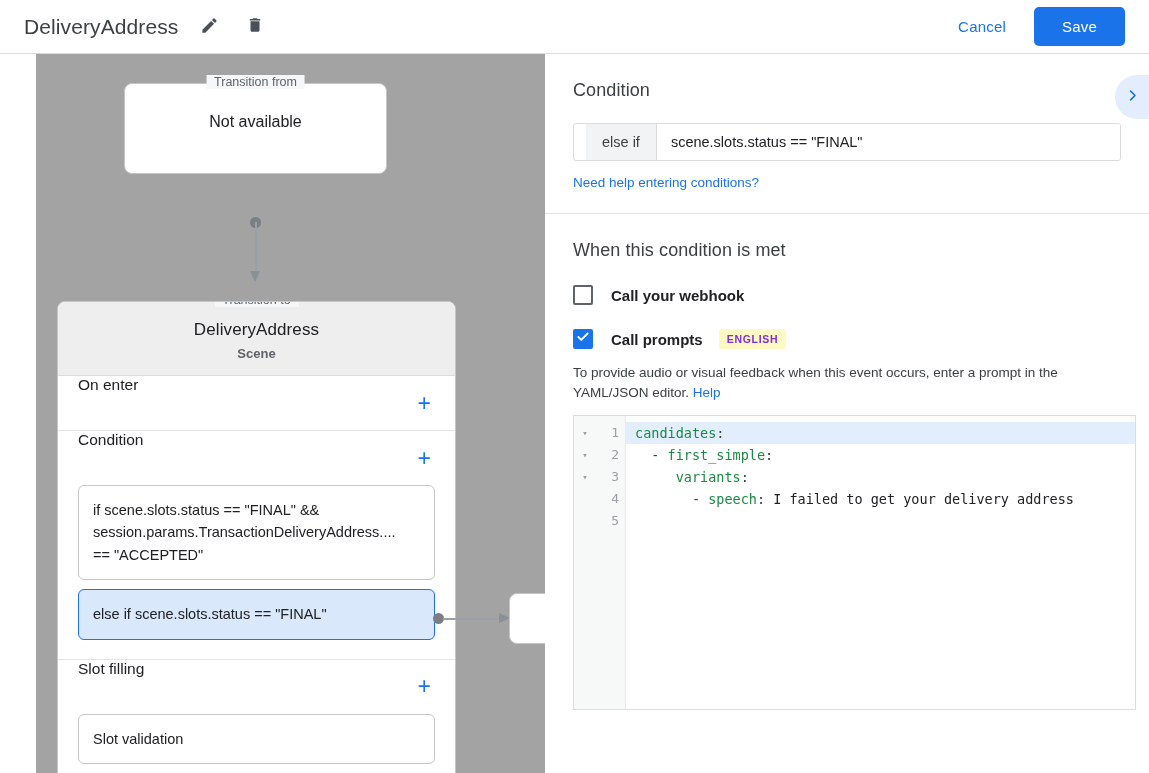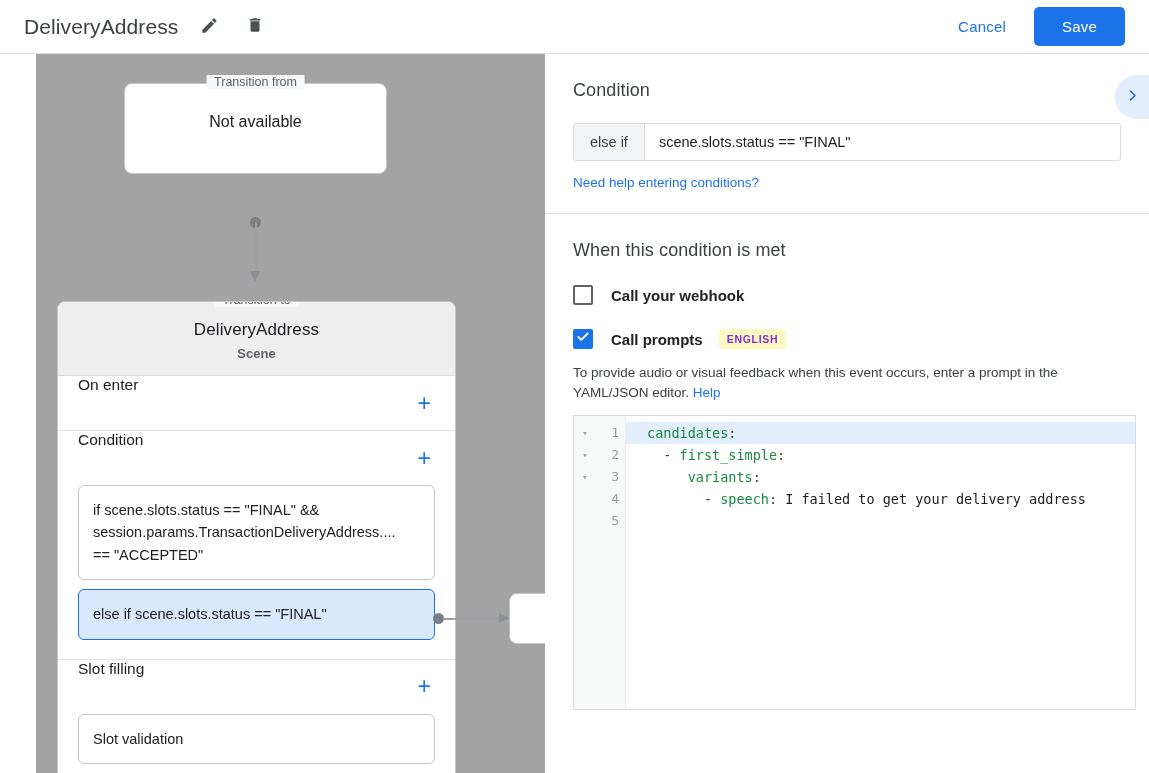--- a/index.html
+++ b/index.html
@@ -145,21 +145,21 @@
   }
   .chevron-pill svg { stroke: #1a73e8; }
 
   .cond-row {
     display: flex; margin-top: 22px; border: 1px solid #dadce0; border-radius: 3px;
     overflow: hidden; height: 38px;
   }
   .cond-prefix {
     background: #f1f3f4; border-right: 1px solid #dadce0;
     display: flex; align-items: center; padding: 0 16px;
-    font-size: 14.5px; color: #3c4043;
+    font-size: 14.5px; color: #3c4043; margin-left: 12px;
   }
   .cond-input {
     flex: 1; border: none; outline: none; padding: 0 14px;
     font-size: 14.5px; color: #202124; font-family: inherit; background: #fff;
   }
   .help-link {
     display: inline-block; margin-top: 14px; color: #1a73e8;
     font-size: 13.5px; text-decoration: none; cursor: pointer;
   }
 
@@ -207,21 +207,21 @@
   .gline {
     height: 22px; display: flex; align-items: center; font-size: 13px;
     color: #9aa0a6; font-family: "DejaVu Sans Mono", monospace;
   }
   .gline .fold { width: 22px; text-align: center; font-size: 9px; color: #9aa0a6; }
   .gline .num { flex: 1; text-align: right; padding-right: 6px; }
   .code {
     flex: 1; padding-top: 6px; font-family: "DejaVu Sans Mono", monospace;
     font-size: 13.5px; white-space: pre; overflow: hidden;
   }
-  .cline { height: 22px; line-height: 22px; padding-left: 21px; color: #202124; }
+  .cline { height: 22px; line-height: 22px; padding-left: 9px; color: #202124; }
   .cline.hl { background: #e3eefc; }
   .k { color: #1a8a43; }
   .p { color: #3c4043; }
   .s { color: #202124; }
 </style>
 </head>
 <body>
 
 <div class="topbar">
   <div class="page-title">DeliveryAddress</div>

